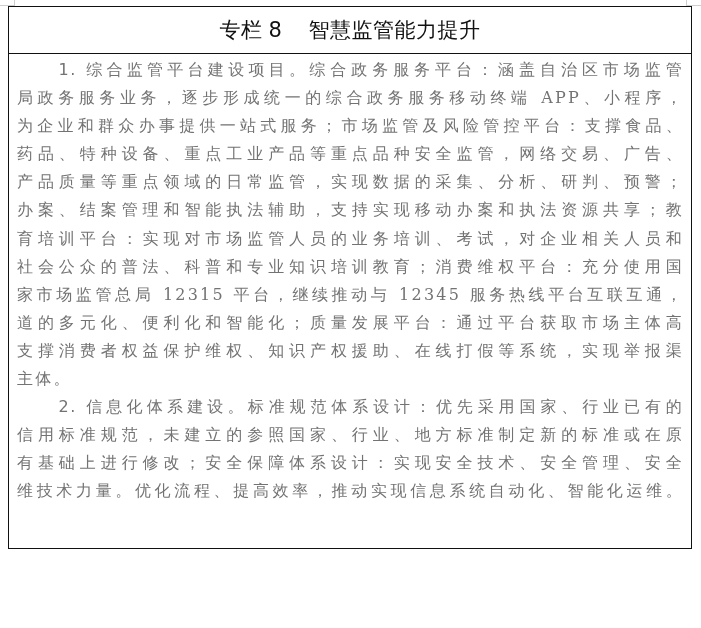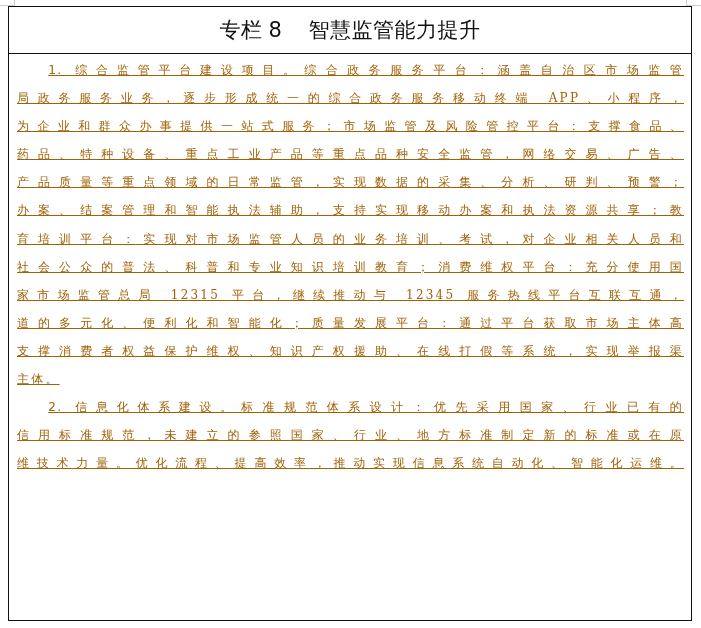--- a/index.html
+++ b/index.html
@@ -21,46 +21,45 @@
     border-style: solid;
     border-width: 0;
   }
   .crop-tl { left: 0; top: 0; width: 14px; height: 5px; border-right-width: 1px; border-bottom-width: 1px; }
   .crop-tr { right: 0; top: 0; width: 14px; height: 5px; border-left-width: 1px; border-bottom-width: 1px; }
   .box {
     position: absolute;
     left: 8px;
     top: 6px;
     width: 684px;
-    height: 615px;
+    height: 543px;
     border: 1.5px solid #111;
     box-sizing: border-box;
   }
   .box-header {
     height: 47px;
     border-bottom: 1.5px solid #111;
     box-sizing: border-box;
     display: flex;
     align-items: center;
     justify-content: center;
     font-family: "DejaVu Sans", "Liberation Sans", sans-serif;
     font-size: 21px;
     letter-spacing: 0.5px;
     color: #111;
   }
   .box-header .num { margin: 0 26px 0 6px; }
   .box-body {
     padding: 2px 7px 0 8px;
-    font-size: 12px;
+    font-size: 16px;
     line-height: 28.1px;
     letter-spacing: 2.2px;
     text-align: justify;
     text-align-last: left;
-    color: #a16207;
-    text-decoration: underline;
+    color: #737373;
   }
   .para {
     margin: 0;
     text-indent: 2.6em;
   }
   .para .lead {
     font-family: "DejaVu Sans", "Liberation Sans", sans-serif;
     font-weight: normal;
     letter-spacing: 1.5px;
   }
@@ -92,16 +91,17 @@
       <span class="line" style="text-indent:0">社会公众的普法、科普和专业知识培训教育；消费维权平台：充分使用国</span>
       <span class="line" style="text-indent:0">家市场监管总局 12315 平台，继续推动与 12345 服务热线平台互联互通，</span>
       <span class="line" style="text-indent:0">道的多元化、便利化和智能化；质量发展平台：通过平台获取市场主体高</span>
       <span class="line" style="text-indent:0">支撑消费者权益保护维权、知识产权援助、在线打假等系统，实现举报渠</span>
       <span class="line last" style="text-indent:0">主体。</span>
     </div>
 
     <div class="para">
       <span class="line"><span class="lead">2. 信息化体系建设。</span><span>标准规范体系设计：优先采用国家、行业已有的</span></span>
       <span class="line" style="text-indent:0">信用标准规范，未建立的参照国家、行业、地方标准制定新的标准或在原</span>
+      <span class="line" style="text-indent:0">有基础上进行修改；安全保障体系设计：实现安全技术、安全管理、安全</span>
       <span class="line" style="text-indent:0">维技术力量。优化流程、提高效率，推动实现信息系统自动化、智能化运维。</span>
     </div>
   </div>
 </div>
 
 </body></html>

